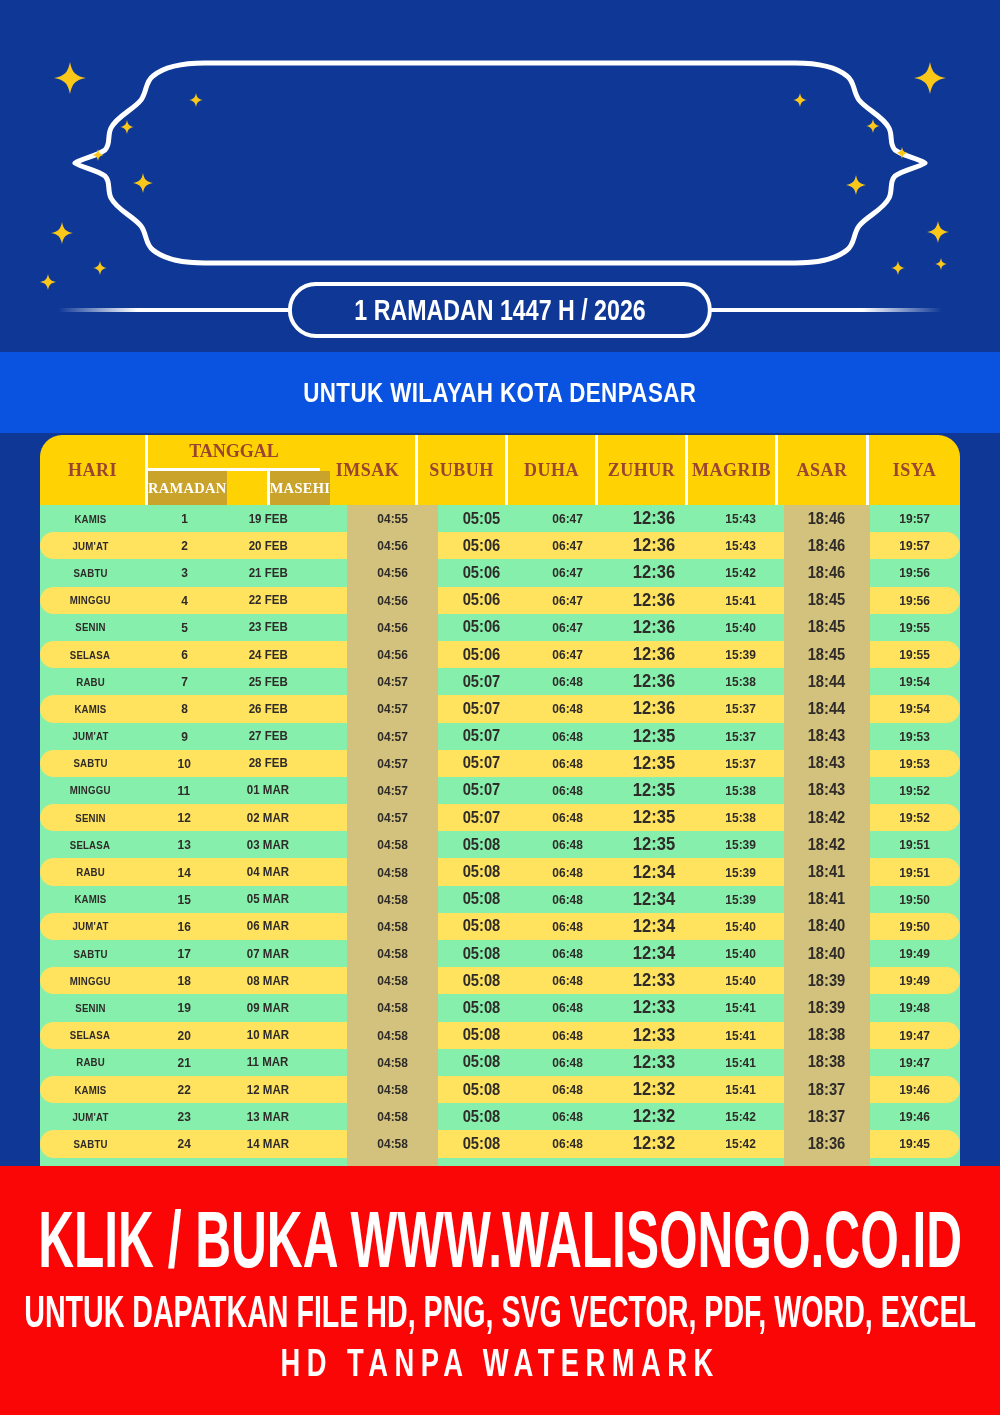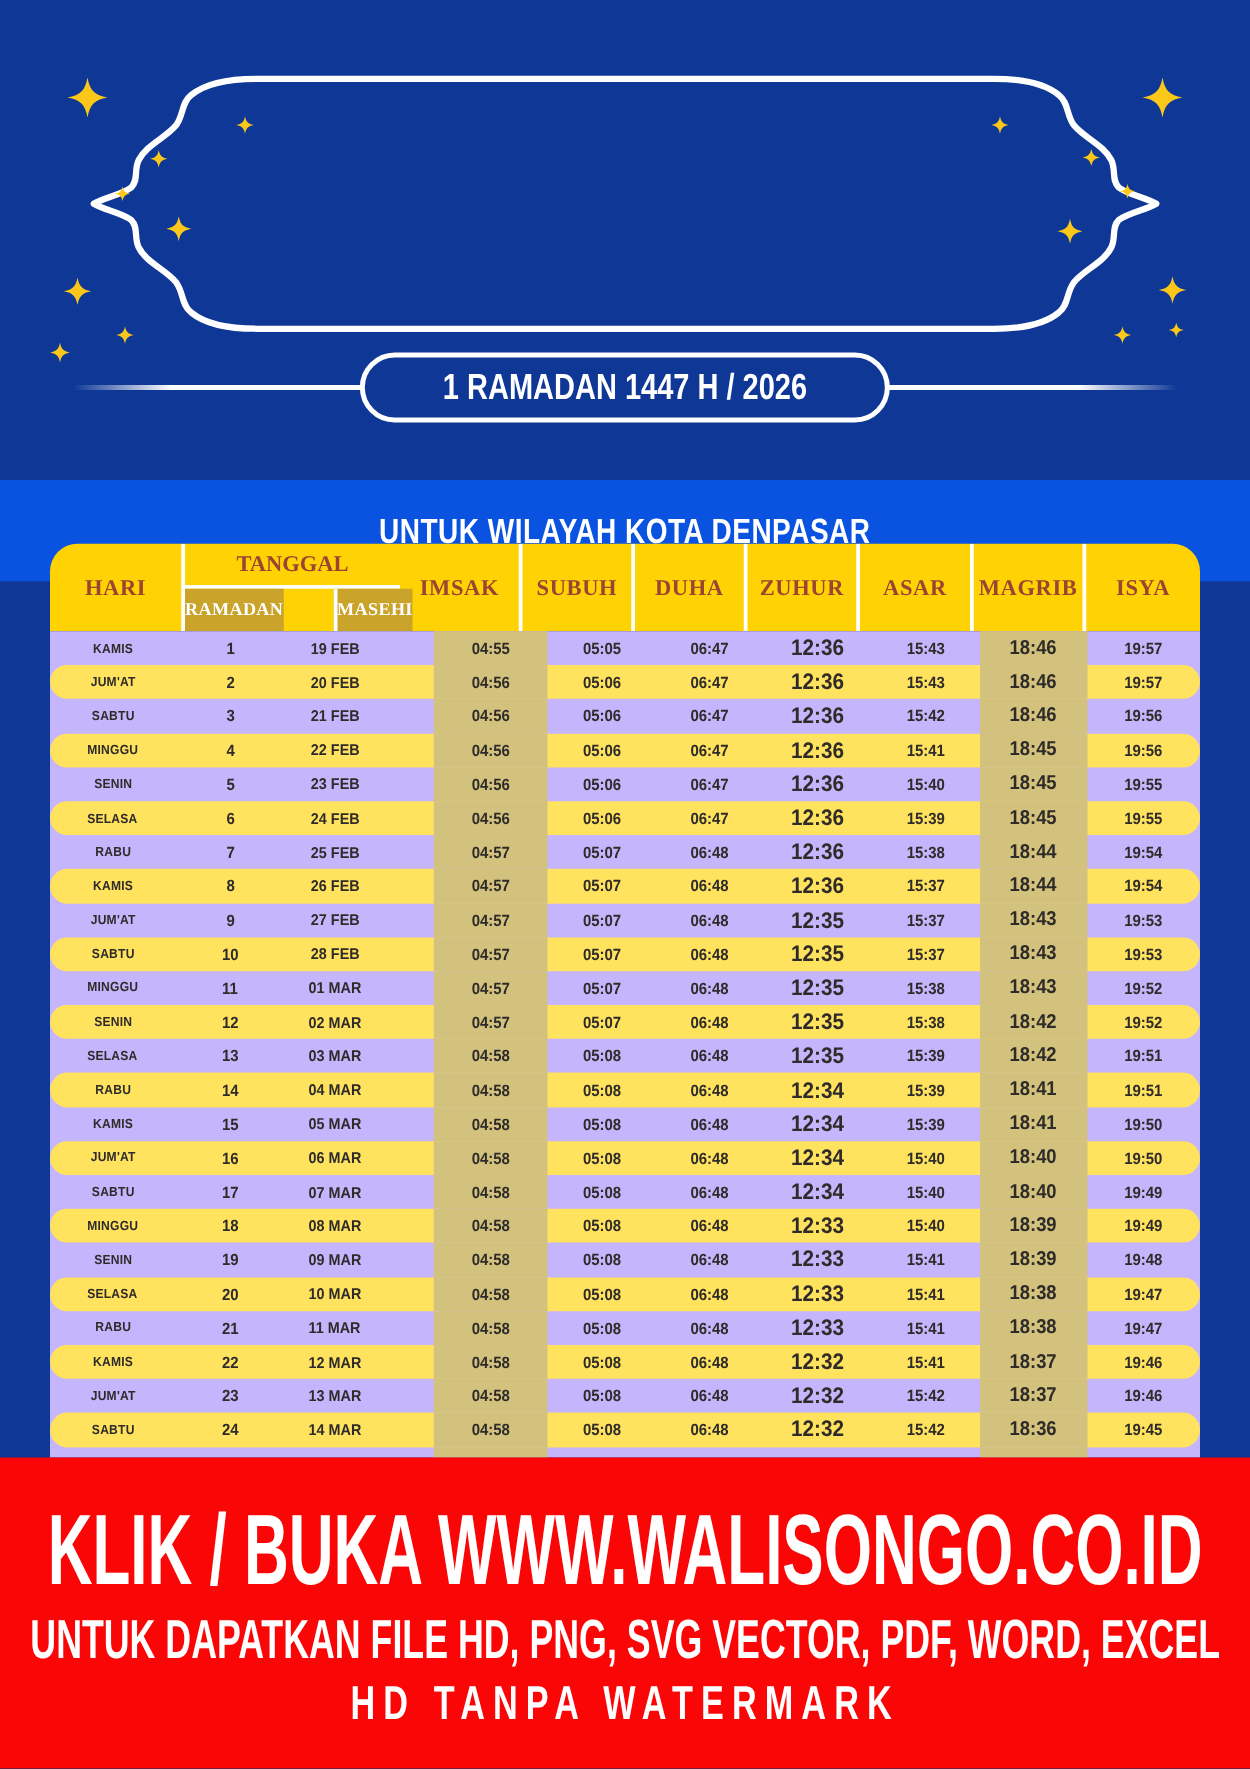--- a/index.html
+++ b/index.html
@@ -30,21 +30,21 @@
     position:absolute; left:50%; top:6px; transform:translateX(-50%);
     min-width:324px; height:56px; padding:0 26px;
     background:#0E3796; border:4px solid #fff; border-radius:30px;
     display:flex; align-items:center; justify-content:center;
   }
   .badge-pill span { color:#fff; font-weight:bold; font-size:29px; white-space:nowrap; }
   .cond { display:inline-block; transform:scaleX(var(--sx,0.8)); transform-origin:50% 50%; white-space:nowrap; }
   
   .region-band {
     position:absolute; left:0; top:352px; width:1000px; height:81px;
-    background:#0A52E0; display:flex; align-items:center; justify-content:center;margin-top:32px;
+    background:#0A52E0; display:flex; align-items:center; justify-content:center;
   }
   .region-band span { color:#fff; font-weight:bold; font-size:28px; letter-spacing:0.5px; }
   
   .table-wrap { position:absolute; left:40px; top:435px; width:920px; height:731px; }
   .thead {
     position:relative; display:flex; height:70px; background:#FFD303;
     border-radius:22px 22px 0 0; overflow:hidden;
     font-family:"Liberation Serif", serif; font-weight:bold; color:#9A4431;
   }
   .th { display:flex; align-items:center; justify-content:center; font-size:18px; letter-spacing:0.5px; }
@@ -53,31 +53,31 @@
   .th-group { width:175px; display:flex; flex-direction:column; }
   .tg-top { height:33px; display:flex; align-items:center; justify-content:center; font-size:18px; }
   .tg-bottom { flex:1; display:flex; border-top:3px solid #fff;gap:40px; }
   .tg-sub {
     flex:1; background:#C9A32A; color:#fff; font-size:14.5px;
     display:flex; align-items:center; justify-content:center; letter-spacing:0.3px;
   }
   .tg-sub + .tg-sub { border-left:3px solid #fff; }
   .th-imsak{width:95px}.th-subuh{width:90px}.th-duha{width:90px}.th-zuhur{width:90px}
   .th-asar{width:91px}.th-magrib{width:90px}.th-isya{width:94px}
-  .tbody { position:relative; background:#c4b5fd; width:920px; }
+  .tbody { position:relative; background:#86efac; width:920px; }
   .row { display:flex; height:27.2px; }
   .row.alt { background:#FFE25E; border-radius:14px; }
   .row.filler { height:8px; }
   .cell { display:flex; align-items:center; justify-content:center; height:100%; color:#2E2B29; font-weight:bold; }
   .cell span { display:inline-block; transform:scaleX(0.92); white-space:nowrap; }
   .c-hari{width:105px; font-size:10.5px; letter-spacing:0.2px;}
   .c-ramadan{width:91px; font-size:13px;}
   .c-masehi{width:84px; font-size:12.5px;}
   .c-imsak{width:95px; font-size:13px; background:#D3C27D;margin-left:39px;}
-  .c-subuh{width:90px; font-size:13px;}
+  .c-subuh{width:90px; font-size:16px;}
   .c-duha{width:90px; font-size:13px;}
   .c-zuhur{width:90px; font-size:18px;}
   .c-asar{width:91px; font-size:13px;}
   .c-magrib{width:90px; font-size:16px; background:#D3C27D;}
   .c-isya{width:94px; font-size:13px;}
   
   .footer-banner {
     position:absolute; left:0; top:1166px; width:1000px; height:249px;
     background:#FB0606; display:flex; flex-direction:column; align-items:center;
     justify-content:center; gap:10px; color:#fff; text-align:center;
@@ -164,22 +164,22 @@
         <div class="tg-top">TANGGAL</div>
         <div class="tg-bottom">
           <div class="tg-sub">RAMADAN</div>
           <div class="tg-sub">MASEHI</div>
         </div>
       </div>
       <div class="th th-imsak">IMSAK</div>
       <div class="th th-subuh">SUBUH</div>
       <div class="th th-duha">DUHA</div>
       <div class="th th-zuhur">ZUHUR</div>
+      <div class="th th-magrib">MAGRIB</div>
       <div class="th th-asar">ASAR</div>
-      <div class="th th-magrib">MAGRIB</div>
       <div class="th th-isya">ISYA</div>
     </div>
     <div class="tbody">
         <div class="row">
           <div class="cell c-hari">
             <span>KAMIS</span>
           </div>
           <div class="cell c-ramadan">
             <span>1</span>
           </div>

